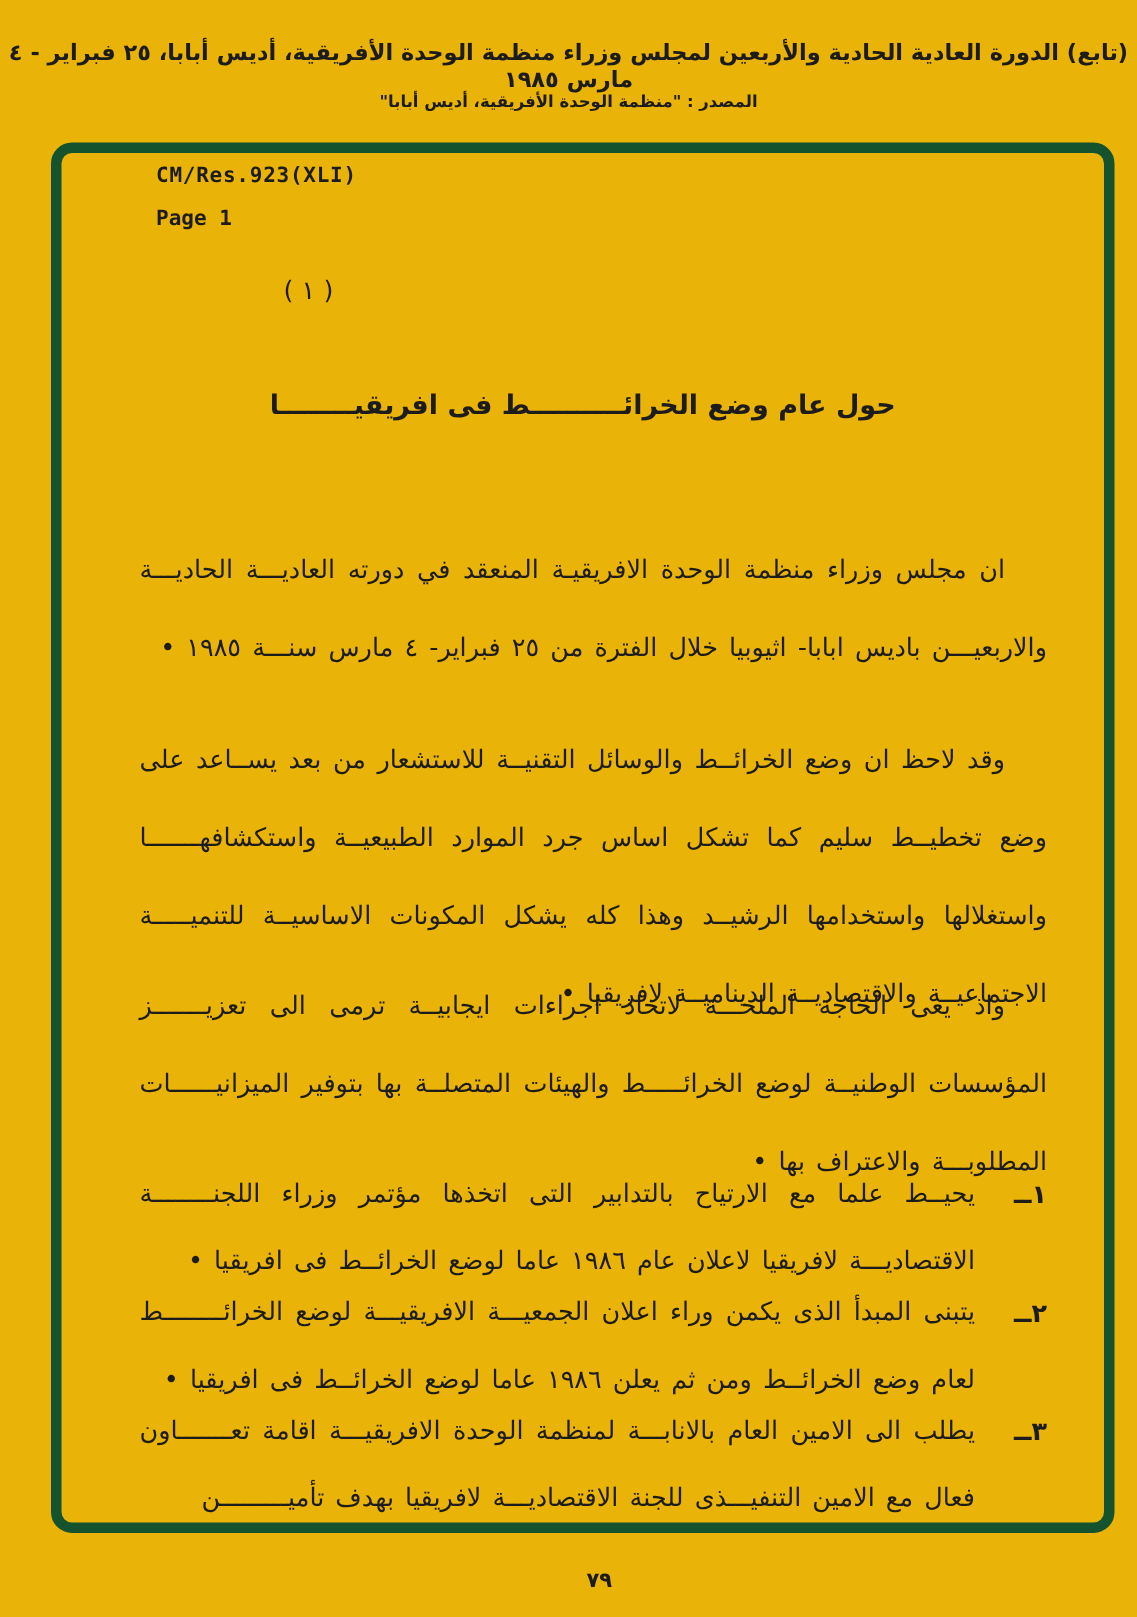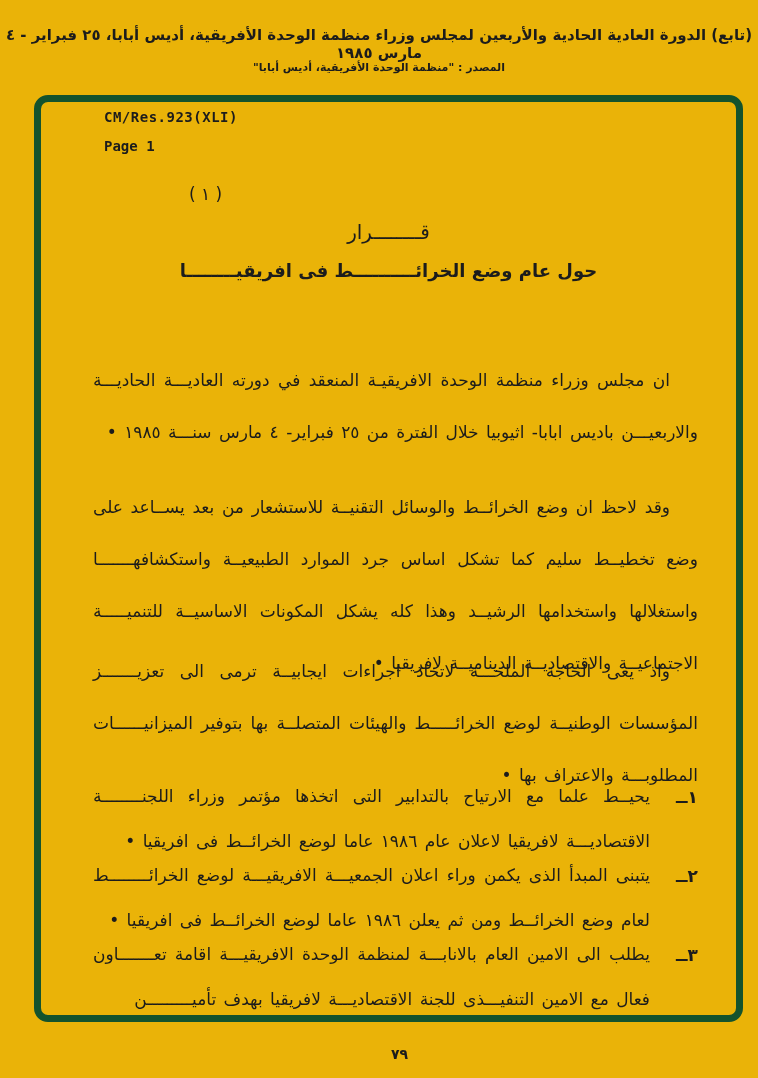--- a/index.html
+++ b/index.html
@@ -117,21 +117,20 @@
   <div class="hdr2">المصدر :  "منظمة الوحدة الأفريقية، أديس أبابا"</div>
 
   <div class="doc-frame">
 
     <div class="ref">CM/Res.923(XLI)</div>
 
     <div class="page-label">Page 1</div>
 
     <div class="section-number">( ١ )</div>
 
-    <div class="doc-title">قــــــــرار</div>
 
     <div class="doc-subtitle">حول عام وضع الخرائــــــــــط فى افريقيــــــــا</div>
 
 
     <div class="para p1">ان مجلس وزراء منظمة الوحدة الافريقيـة المنعقد في دورته العاديـــة الحاديـــة والاربعيـــن باديس ابابا- اثيوبيا خلال الفترة من ٢٥ فبراير- ٤ مارس سنـــة ١٩٨٥ •</div>
 
     <div class="para p2">وقد لاحظ ان وضع الخرائــط والوسائل التقنيــة للاستشعار من بعد يســاعد على وضع تخطيــط سليم كما تشكل اساس جرد الموارد الطبيعيــة واستكشافهـــــــا واستغلالها واستخدامها الرشيــد وهذا كله يشكل المكونات الاساسيــة للتنميـــــة الاجتماعيــة والاقتصاديــة الديناميــة لافريقيا •</div>
 
     <div class="para p3">واذ يعى الحاجة الملحـــة لاتخاذ اجراءات ايجابيــة ترمى الى تعزيـــــــز المؤسسات الوطنيــة لوضع الخرائـــــط والهيئات المتصلــة بها بتوفير الميزانيــــــات المطلوبـــة والاعتراف بها •</div>
 

